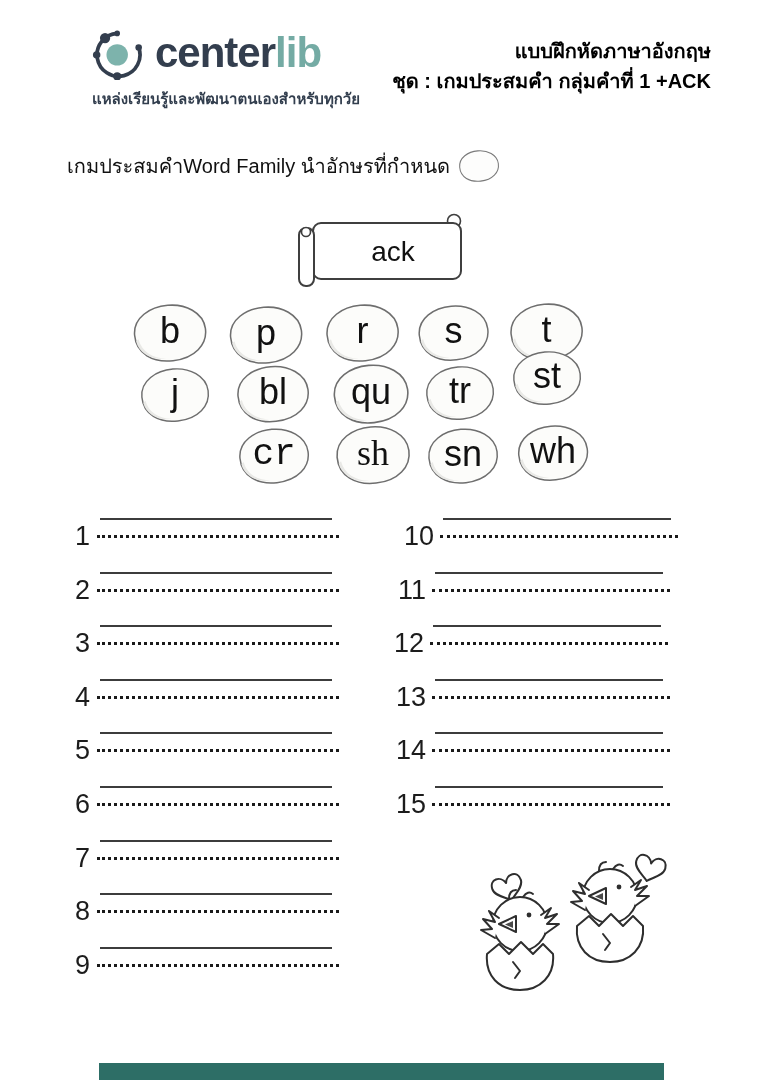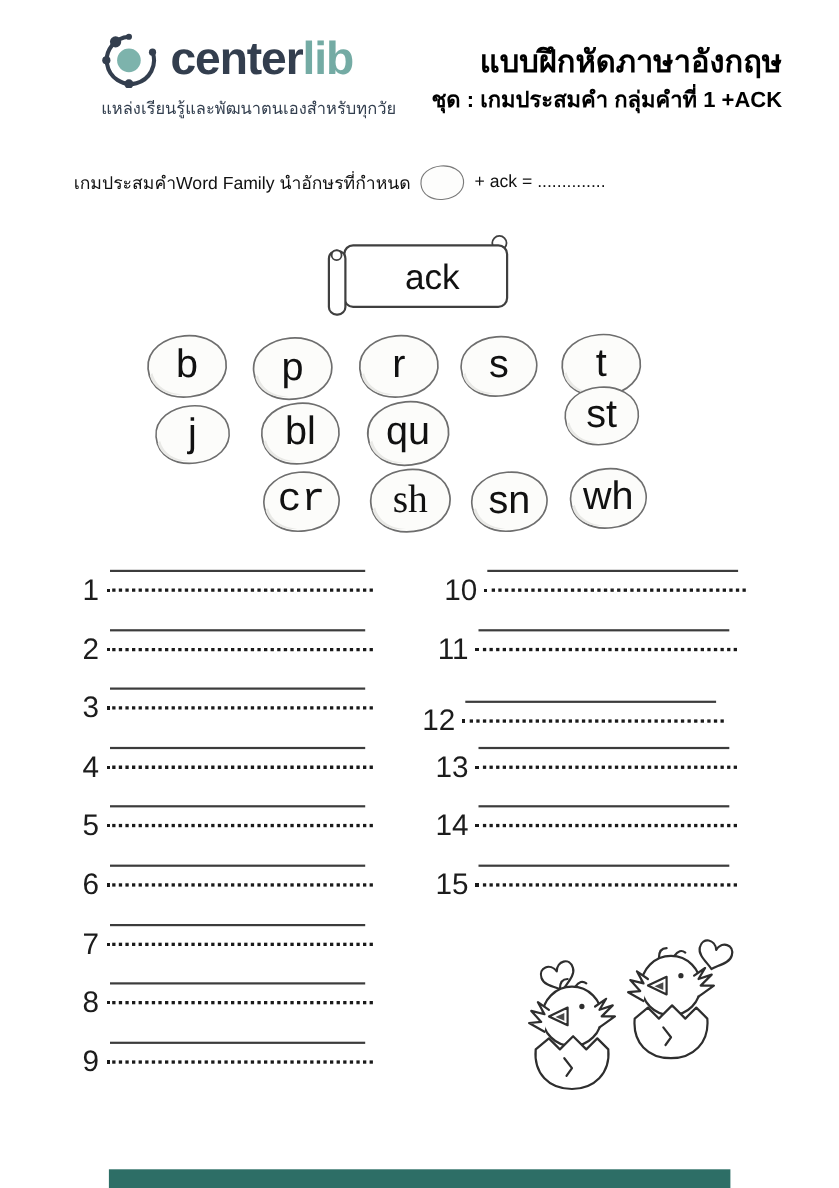--- a/index.html
+++ b/index.html
@@ -8,37 +8,37 @@
     background:#ffffff;overflow:hidden;
     font-family:"Liberation Sans","DejaVu Sans",sans-serif;color:#111;
   }
   
   .logo{position:absolute;left:68px;top:26px;margin-left:24px;}
   .logo-row{display:flex;align-items:center;}
   .logo-icon{width:56px;height:54px;margin-right:7px;}
   .wordmark{font-size:42px;font-weight:700;letter-spacing:-1px;line-height:1;}
   .wm-center{color:#333e4e;}
   .wm-lib{color:#74aba4;}
-  .tagline{margin-top:7px;font-size:15px;font-weight:400;color:#323e4e;white-space:nowrap;}
+  .tagline{margin-top:7px;font-size:15px;font-weight:700;color:#323e4e;white-space:nowrap;}
   .titleblock{position:absolute;right:52px;top:40px;text-align:right;}
-  .title{font-size:28px;font-weight:700;color:#000;line-height:1.15;}
+  .title{font-size:20px;font-weight:700;color:#000;line-height:1.15;}
   .subtitle{font-size:20px;font-weight:600;color:#000;margin-top:2px;}
   
   .instruction{
     position:absolute;left:67px;top:149px;width:660px;
-    font-size:16px;font-weight:500;display:flex;align-items:center;white-space:nowrap;
+    font-size:20px;font-weight:500;display:flex;align-items:center;white-space:nowrap;
   }
   .mini-egg{width:42px;height:34px;margin:0 8px;flex:0 0 auto;}
   
   .banner{position:absolute;left:291px;top:210px;width:180px;height:80px;}
   .banner svg{position:absolute;inset:0;width:100%;height:100%;}
   .banner-label{
     position:absolute;left:24px;right:0;top:12px;bottom:8px;
     display:flex;align-items:center;justify-content:center;
-    font-size:32px;font-weight:500;color:#111;
+    font-size:28px;font-weight:500;color:#111;
   }
   
   .egg{position:absolute;}
   .egg svg.eggsvg{position:absolute;inset:0;width:100%;height:100%;}
   .egg-body{fill:#fcfcfa;stroke:#6e6e6e;stroke-width:2;}
   .egg-shade{fill:#e9e9e6;}
   .egg .ltr{
     position:absolute;inset:0;display:flex;align-items:center;justify-content:center;
     padding-bottom:4px;font-size:36px;font-weight:500;color:#111;
   }
@@ -91,21 +91,20 @@
   <div class="titleblock">
     <div class="title">แบบฝึกหัดภาษาอังกฤษ</div>
     <div class="subtitle">ชุด : เกมประสมคำ กลุ่มคำที่ 1 +ACK</div>
   </div>
 
   <div class="instruction">
     <span>เกมประสมคำWord Family นำอักษรที่กำหนด</span>
     <svg class="mini-egg" viewBox="0 0 100 78">
       <path d="M47,3 C70,1 93,12 96,33 C99,54 82,72 54,75 C28,78 6,66 4,42 C2,19 24,5 47,3 Z" fill="#fdfdfc" stroke="#7a7a7a" stroke-width="2.5"></path>
     </svg>
-    <span>+ ack = ..............</span>
   </div>
 
   <div class="banner">
     <svg viewBox="0 0 180 80">
       <circle cx="163" cy="11" r="6.5" class="ink-thin"></circle>
       <rect x="22" y="13" width="148" height="56" rx="8" class="ink"></rect>
       <rect x="8" y="18" width="15" height="58" rx="7" class="ink"></rect>
       <circle cx="15" cy="22" r="4.5" class="ink-thin"></circle>
     </svg>
     <span class="banner-label">ack</span>
@@ -161,20 +160,27 @@
       </svg>
     <span class="ltr">bl</span>
   </div>
   <div class="egg" style="left:331px;top:363px;width:80px;height:62px;">
     <svg class="eggsvg" viewBox="0 0 100 78">
         <path class="egg-body" d="M47,3 C70,1 93,12 96,33 C99,54 82,72 54,75 C28,78 6,66 4,42 C2,19 24,5 47,3 Z"></path>
         <path class="egg-shade" d="M9,47 C13,63 28,72 45,72 C28,75 10,66 6,50 Z"></path>
       </svg>
     <span class="ltr">qu</span>
   </div>
+  <div class="egg" style="left:424px;top:364px;width:72px;height:58px;">
+    <svg class="eggsvg" viewBox="0 0 100 78">
+        <path class="egg-body" d="M47,3 C70,1 93,12 96,33 C99,54 82,72 54,75 C28,78 6,66 4,42 C2,19 24,5 47,3 Z"></path>
+        <path class="egg-shade" d="M9,47 C13,63 28,72 45,72 C28,75 10,66 6,50 Z"></path>
+      </svg>
+    <span class="ltr">tr</span>
+  </div>
   <div class="egg" style="left:511px;top:349px;width:72px;height:58px;">
     <svg class="eggsvg" viewBox="0 0 100 78">
         <path class="egg-body" d="M47,3 C70,1 93,12 96,33 C99,54 82,72 54,75 C28,78 6,66 4,42 C2,19 24,5 47,3 Z"></path>
         <path class="egg-shade" d="M9,47 C13,63 28,72 45,72 C28,75 10,66 6,50 Z"></path>
       </svg>
     <span class="ltr">st</span>
   </div>
 
   <div class="egg" style="left:237px;top:426px;width:74px;height:60px;font-family:Liberation Mono, monospace;">
     <svg class="eggsvg" viewBox="0 0 100 78">
@@ -276,21 +282,21 @@
         <span class="dots"></span>
       </span>
   </div>
   <div class="ans rcol" style="left:388px;top:572px;">
     <span class="num">11</span>
     <span class="linewrap">
         <span class="solid"></span>
         <span class="dots"></span>
       </span>
   </div>
-  <div class="ans rcol" style="left:376px;top:625px;margin-top:12px;">
+  <div class="ans rcol" style="left:386px;top:625px;">
     <span class="num">12</span>
     <span class="linewrap">
         <span class="solid"></span>
         <span class="dots"></span>
       </span>
   </div>
   <div class="ans rcol" style="left:388px;top:679px;">
     <span class="num">13</span>
     <span class="linewrap">
         <span class="solid"></span>

